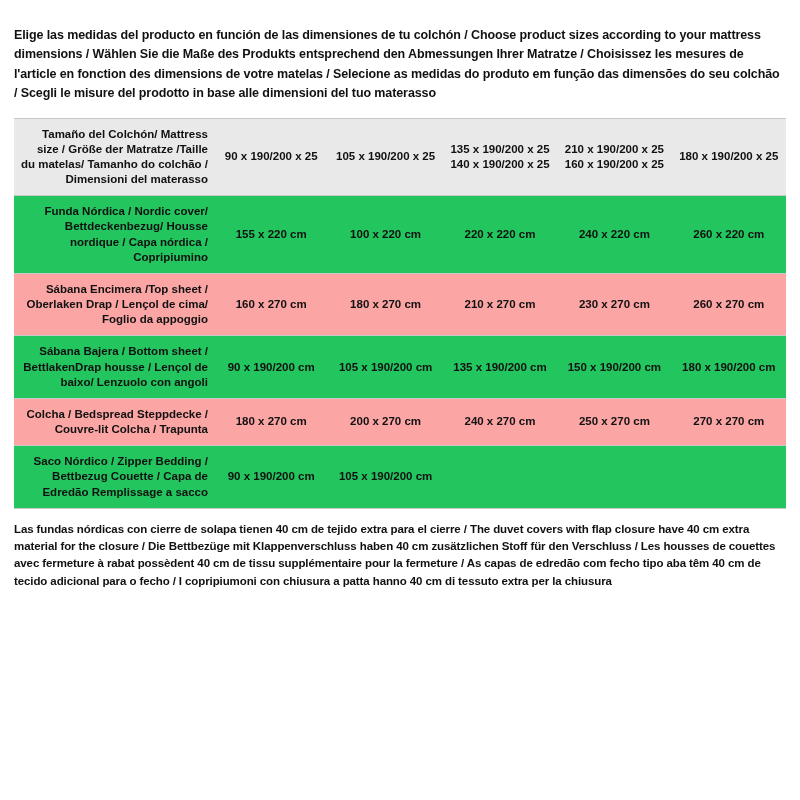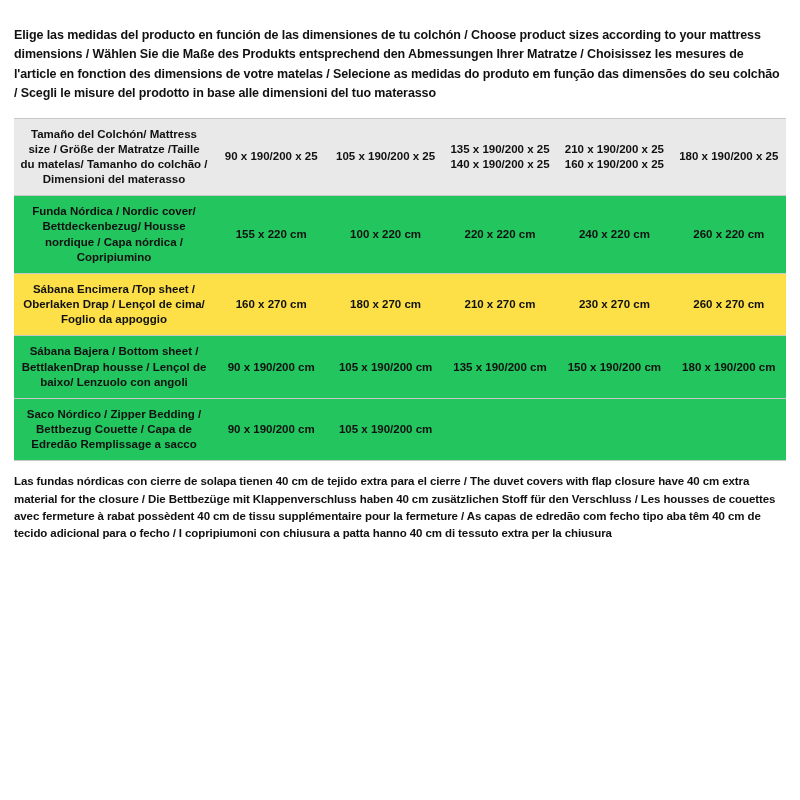--- a/index.html
+++ b/index.html
@@ -39,36 +39,36 @@
     border-top: 1px solid #c8c8c8;
     border-bottom: 1px solid #c8c8c8;
     vertical-align: middle;
     padding: 8px 6px;
   }
   td.label-cell {
     width: 188px;
     font-size: 11.5px;
     font-weight: bold;
     line-height: 1.32;
-    text-align: center;
+    text-align: right;
     padding-left: 8px;
     color: #111;
   }
   td.value-cell {
     font-size: 11.5px;
     font-weight: bold;
     text-align: center;
     line-height: 1.32;
     color: #111;
   }
   tr.row-odd td {
     background: #22c55e;
   }
   tr.row-even td {
-    background: #fde047;
+    background: #fca5a5;
     margin-left: 48px;
   }
   tr.header-row td {
     background: #e9e9e9;
     font-size: 11.5px;
   }
   tr.header-row td.label-cell,
   tr.header-row td.value-cell {
     font-weight: bold;
   }
@@ -121,20 +121,28 @@
         <td class="label-cell">Sábana Bajera / Bottom sheet / BettlakenDrap housse / Lençol de baixo/ Lenzuolo con angoli</td>
         <td class="value-cell">90 x 190/200 cm</td>
         <td class="value-cell">105 x 190/200 cm</td>
         <td class="value-cell">135 x 190/200 cm</td>
         <td class="value-cell">150 x 190/200 cm</td>
         <td class="value-cell">180 x 190/200 cm</td>
       </tr>
 
 
 
+      <tr class="row-even">
+        <td class="label-cell">Colcha / Bedspread Steppdecke / Couvre-lit Colcha / Trapunta</td>
+        <td class="value-cell">180 x 270 cm</td>
+        <td class="value-cell">200 x 270 cm</td>
+        <td class="value-cell">240 x 270 cm</td>
+        <td class="value-cell">250 x 270 cm</td>
+        <td class="value-cell">270 x 270 cm</td>
+      </tr>
 
       <tr class="row-odd">
         <td class="label-cell">Saco Nórdico / Zipper Bedding / Bettbezug Couette  / Capa de Edredão Remplissage a sacco</td>
         <td class="value-cell">90 x 190/200 cm</td>
         <td class="value-cell">105 x 190/200 cm</td>
         <td class="value-cell"></td>
         <td class="value-cell"></td>
         <td class="value-cell"></td>
       </tr>
     </tbody>

